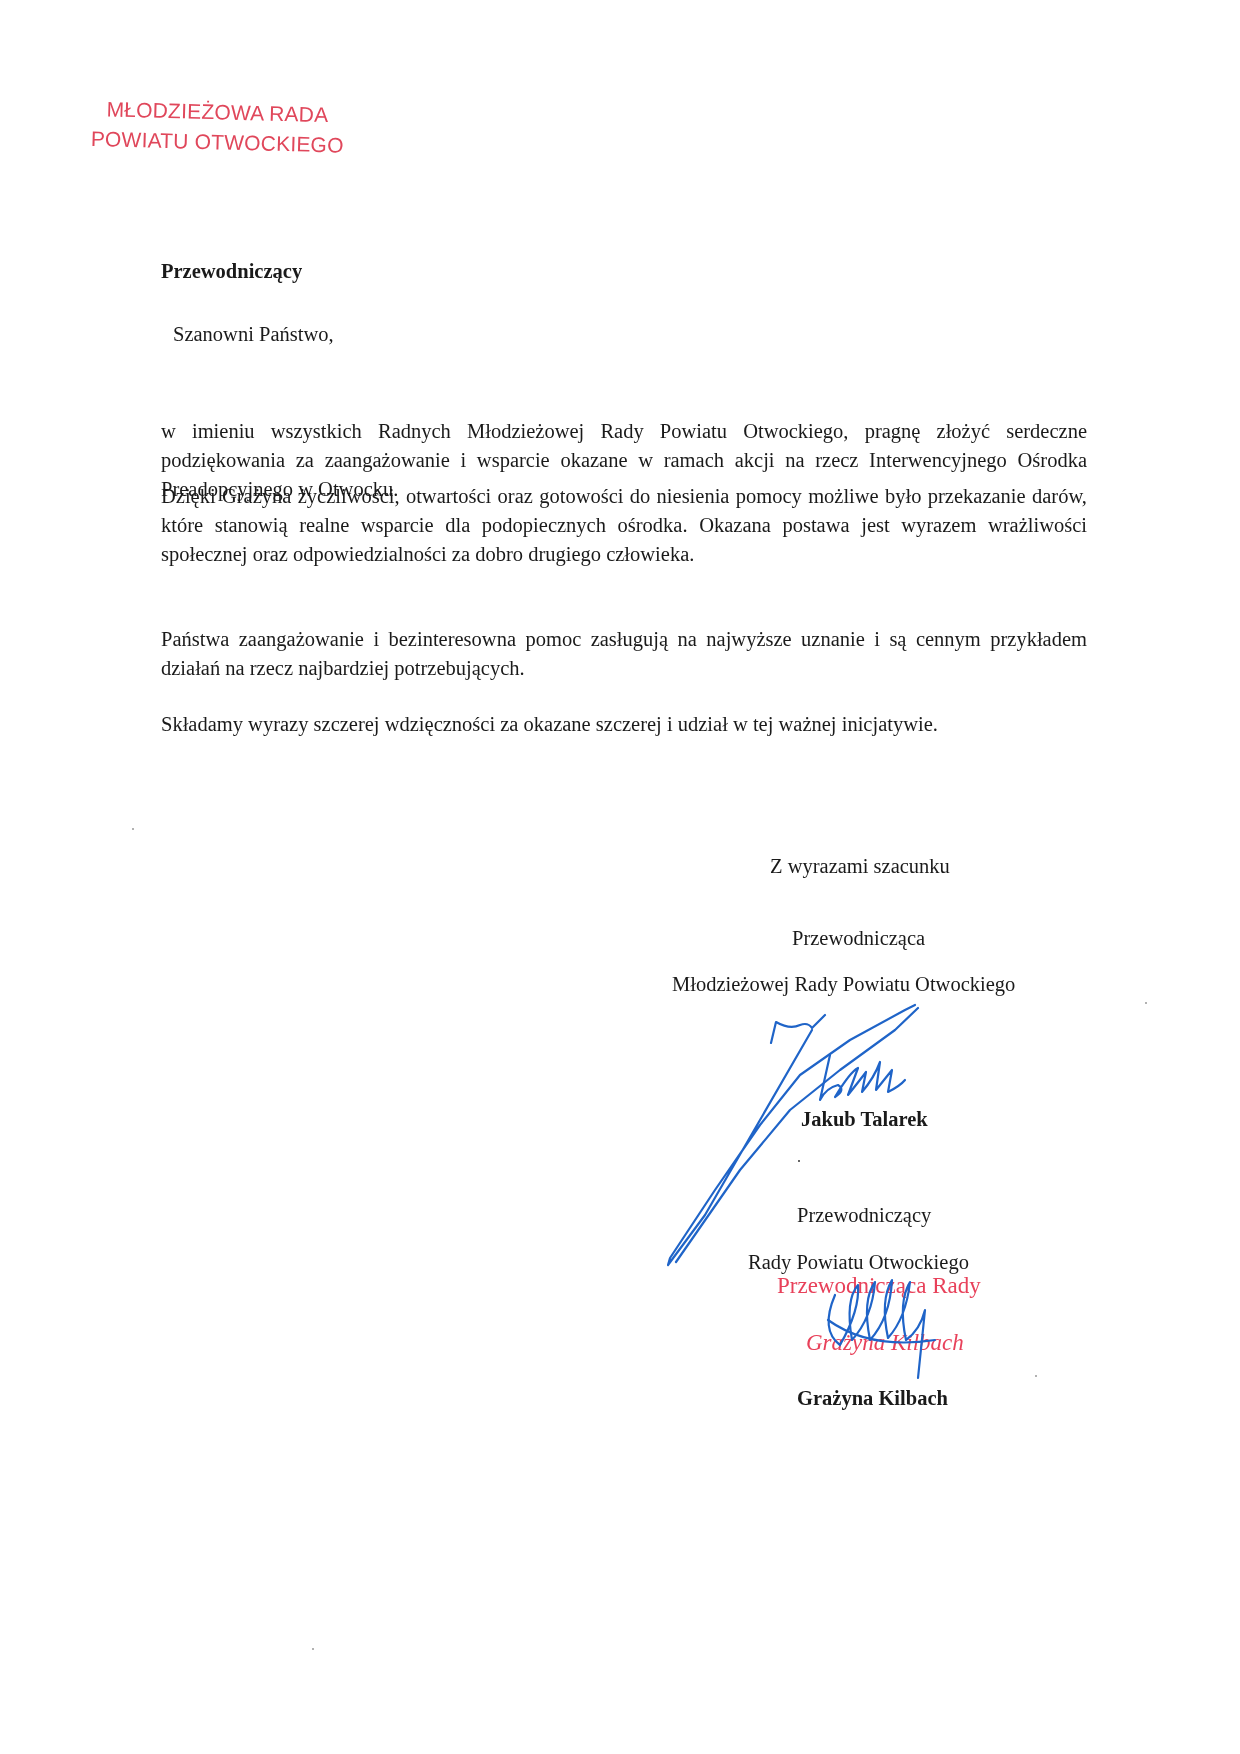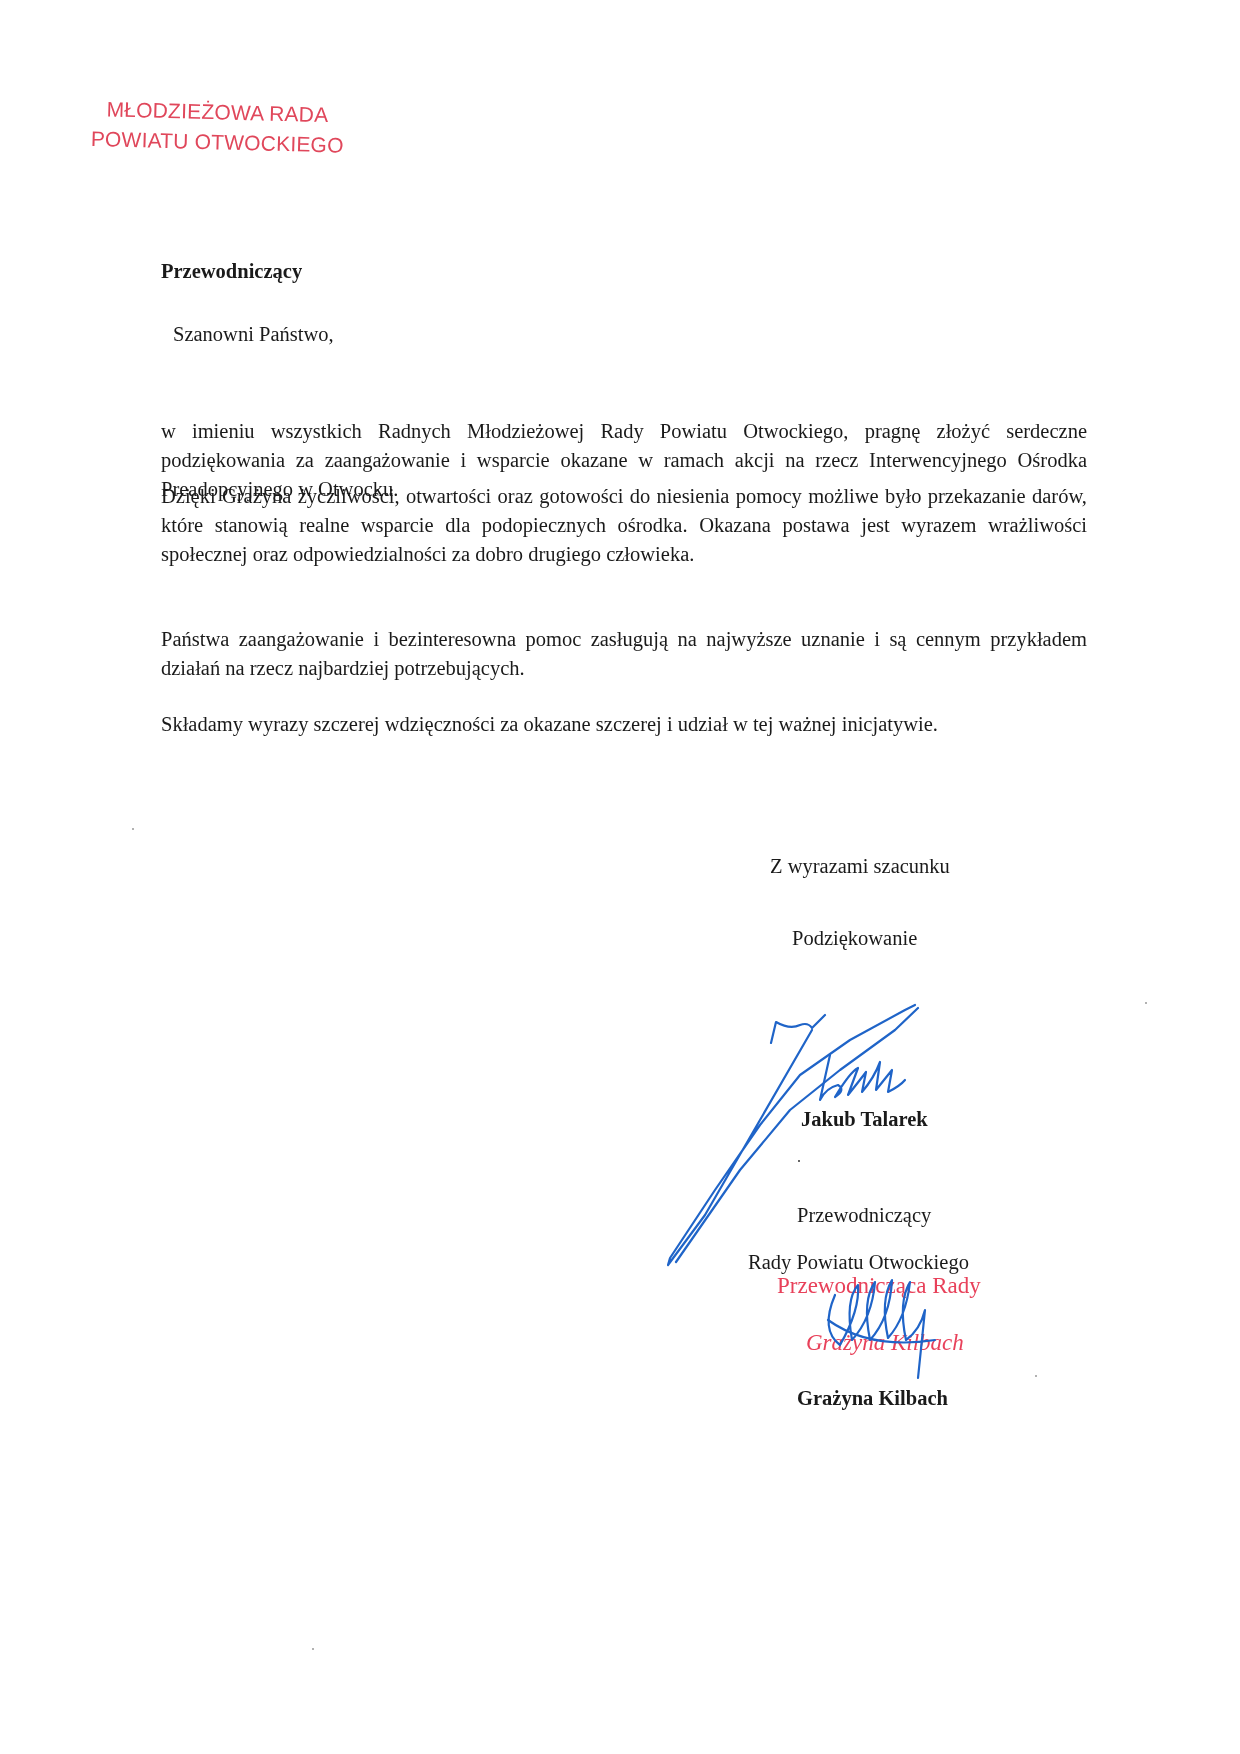--- a/index.html
+++ b/index.html
@@ -43,21 +43,22 @@
   <div class="body-block">
     <p class="title">Przewodniczący</p>
     <p class="greeting">Szanowni Państwo,</p>
     <p class="para p1">w imieniu wszystkich Radnych Młodzieżowej Rady Powiatu Otwockiego, pragnę złożyć serdeczne podziękowania za zaangażowanie i wsparcie okazane w ramach akcji na rzecz Interwencyjnego Ośrodka Preadopcyjnego w Otwocku.</p>
     <p class="para p2">Dzięki Grażyna życzliwości, otwartości oraz gotowości do niesienia pomocy możliwe było przekazanie darów, które stanowią realne wsparcie dla podopiecznych ośrodka. Okazana postawa jest wyrazem wrażliwości społecznej oraz odpowiedzialności za dobro drugiego człowieka.</p>
     <p class="para p3">Państwa zaangażowanie i bezinteresowna pomoc zasługują na najwyższe uznanie i są cennym przykładem działań na rzecz najbardziej potrzebujących.</p>
     <p class="para p4">Składamy wyrazy szczerej wdzięczności za okazane szczerej i udział w tej ważnej inicjatywie.</p>
   </div>
 
   <div class="closing c-regards">Z wyrazami szacunku</div>
-  <div class="closing c-role1">Podziękowanie</div>
+  <div class="closing c-role1">Przewodnicząca</div>
+  <div class="closing c-org1">Młodzieżowej Rady Powiatu Otwockiego</div>
   <div class="closing c-name1">Jakub Talarek</div>
 
   <div class="closing c-role2">Przewodniczący</div>
   <div class="closing c-org2">Rady Powiatu Otwockiego</div>
   <div class="stamp-red stamp-title">Przewodnicząca Rady</div>
   <div class="stamp-red stamp-name">Grażyna Kilbach</div>
   <div class="closing c-name2">Grażyna Kilbach</div>
 
   <svg class="sig" viewBox="0 0 1240 1754">
     <g fill="none" stroke="#1f64c8" stroke-width="2.2" stroke-linecap="round" stroke-linejoin="round">

